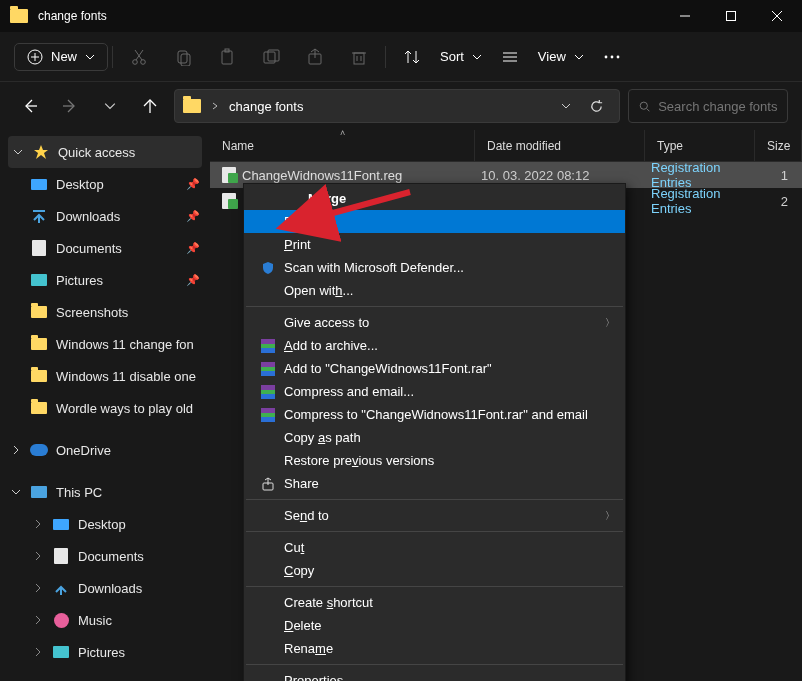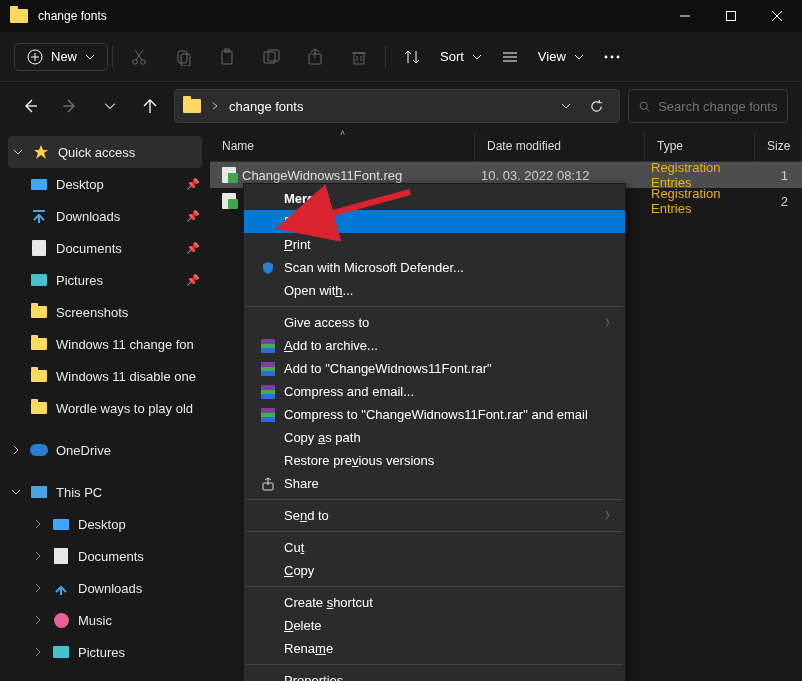--- a/index.html
+++ b/index.html
@@ -61,30 +61,30 @@
   
   .filepane { flex:1; background:#191919; display:flex; flex-direction:column; position:relative;}
   .colhead { display:flex; height:32px; align-items:center; border-bottom:1px solid #2a2a2a; color:#dcdcdc; font-size:12px; position:relative;}
   .colhead .col { padding-left:12px; border-right:1px solid #2a2a2a; height:100%; display:flex; align-items:center;text-align:center;}
   .c-name{width:265px;} .c-date{width:170px;} .c-type{width:110px;} .c-size{flex:1;}
   .sortind{position:absolute; left:130px; top:-2px; color:#aaa; font-size:9px;}
 
   .filerow { display:flex; height:26px; align-items:center; padding-left:6px;}
   .filerow.sel { background:#4d4d4d;}
   .filerow .cell{padding-left:6px;}
-  .f-name{width:259px;display:flex;align-items:center;gap:6px;} .f-date{width:170px;color:#d0d0d0;} .f-type{width:110px;color:#eab308;} .f-size{flex:1;text-align:right;padding-right:14px;color:#d0d0d0;}
+  .f-name{width:259px;display:flex;align-items:center;gap:6px;} .f-date{width:170px;color:#d0d0d0;} .f-type{width:110px;color:#7dd3fc;} .f-size{flex:1;text-align:right;padding-right:14px;color:#d0d0d0;}
   .regico{width:14px;height:16px;background:#e8e8e8;border-radius:1px;position:relative;}
   .regico::after{content:"";position:absolute;bottom:0;right:-2px;width:10px;height:10px;background:#3fa64b;border-radius:1px;}
 
   
   .ctxmenu { position:absolute; left:243px; top:183px; width:383px; background:#2b2b2b; border:1px solid #1a1a1a; box-shadow:3px 3px 10px rgba(0,0,0,.6); padding:3px 0;}
   .ctxitem { height:23px; display:flex; align-items:center; padding:0 10px 0 14px; color:#fff; font-size:13px; position:relative;}
   .ctxitem .ctxicon{width:20px;display:flex;justify-content:center;margin-right:6px;}
   .ctxitem .ctxtext{flex:1;}
-  .ctxitem.bold .ctxtext{font-weight:700;}
+  .ctxitem.bold .ctxtext{font-weight:700;margin-left:24px;}
   .ctxitem.hl{background:#0078d4;}
   .ctxsep{height:1px;background:#454545;margin:4px 2px;}
   .accel{text-decoration:underline;}
   .subarrow{color:#ccc;font-size:10px;}
   .shield{width:14px;height:14px;}
   .rar{width:14px;height:14px;background:linear-gradient(#7b3fa0 33%,#3fb04f 33% 66%,#2a6fd6 66%);}
   .share{width:14px;height:14px;}
 
   
   .arrow { position:absolute; left:310px; top:186px; pointer-events:none;}

